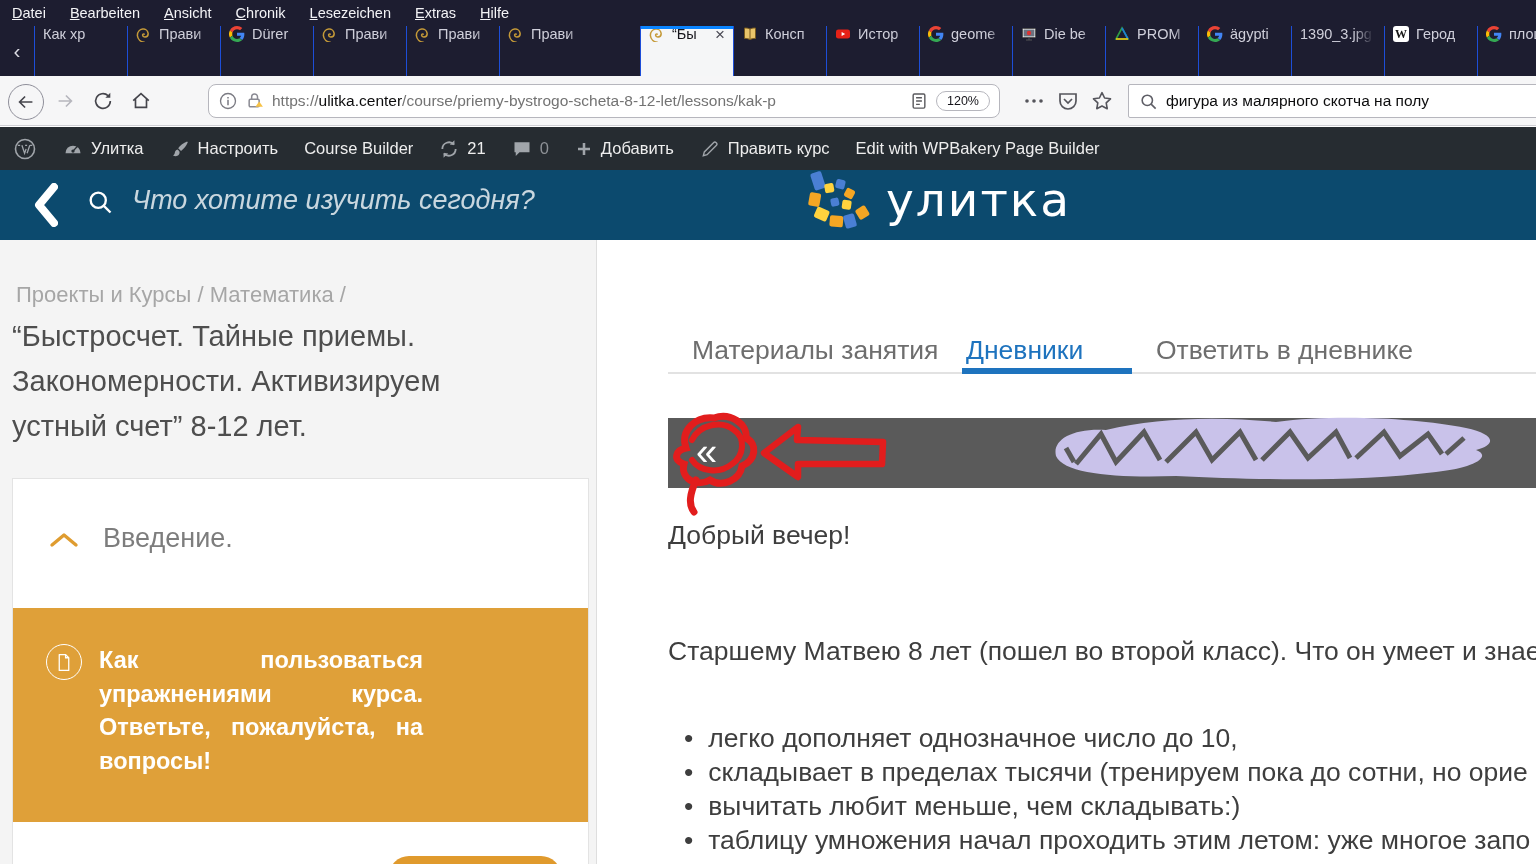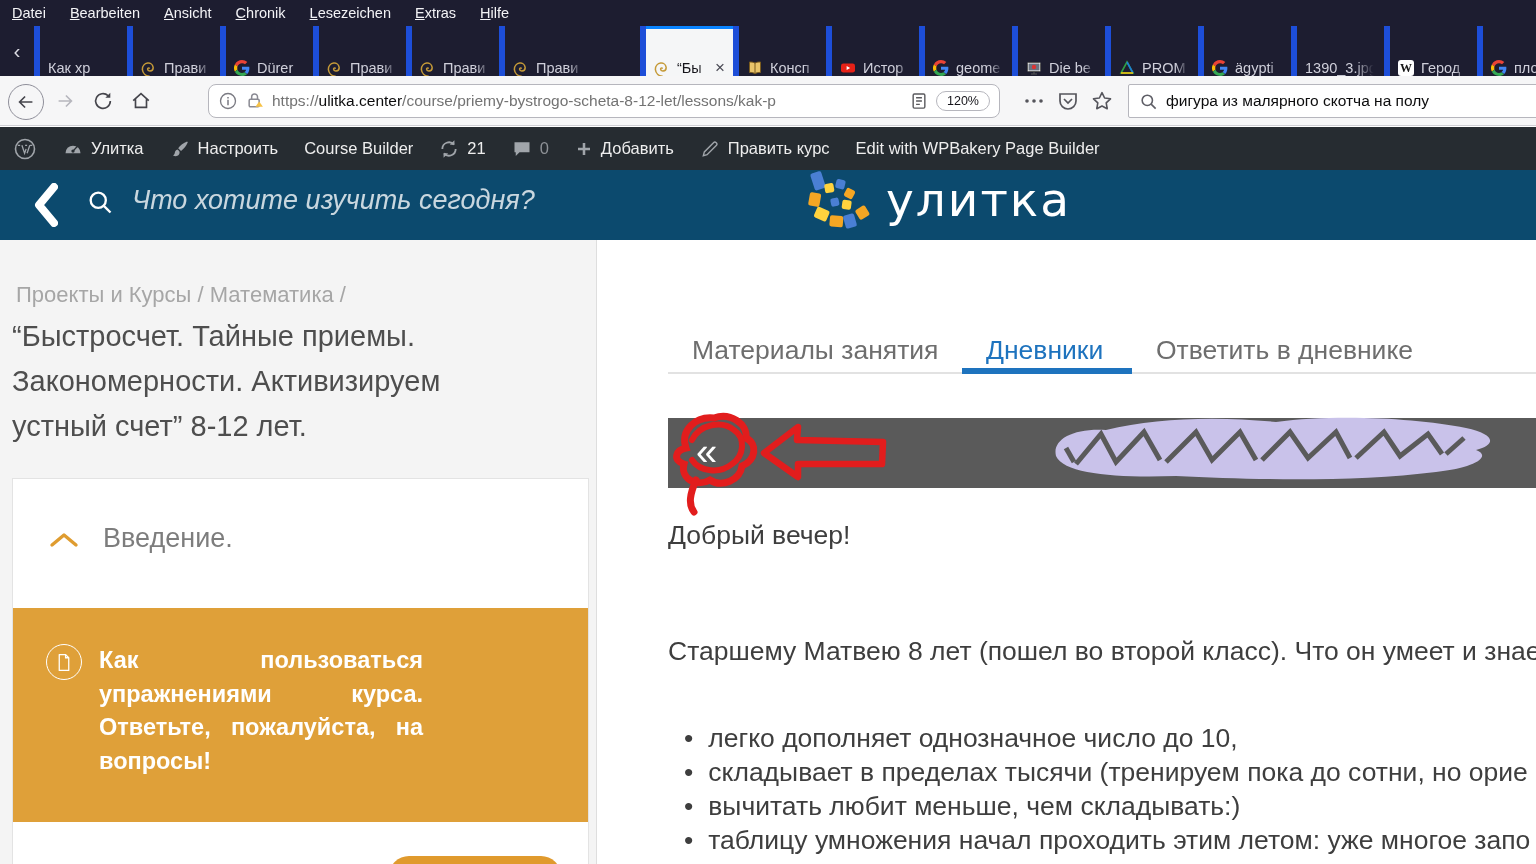--- a/index.html
+++ b/index.html
@@ -9,22 +9,22 @@
   
   .menubar{position:absolute;left:0;top:0;width:1536px;height:26px;background:#1d1d30;
            display:flex;align-items:center;}
   .menu-item{color:#f3f3f6;font-size:14.5px;padding:0 12px;display:inline-block;}
   .menu-item::first-letter{text-decoration:underline;}
   
   .tabstrip{position:absolute;left:0;top:26px;width:1536px;height:50px;background:#1d1d30;
             display:flex;align-items:stretch;overflow:hidden;}
   .tab-scroll{flex:0 0 34px;display:flex;align-items:center;justify-content:center;
               color:#dcdce4;font-size:21px;}
-  .tab{flex:0 0 93px;width:93px;box-sizing:border-box;display:flex;align-items:flex-end;gap:7px;
-       padding:0 8px;border-left:6px solid #1d4ed8;color:#cfcfda;font-size:14.5px;
+  .tab{flex:0 0 93px;width:93px;box-sizing:border-box;display:flex;align-items:flex-start;gap:7px;
+       padding:0 8px;border-left:1px solid #1d4ed8;color:#cfcfda;font-size:14.5px;
        position:relative;overflow:hidden;}
   .tab .t-label{white-space:nowrap;overflow:hidden;flex:1;
       -webkit-mask-image:linear-gradient(90deg,#000 70%,transparent 97%);
       mask-image:linear-gradient(90deg,#000 70%,transparent 97%);}
   .tab.active{background:#f5f6f7;color:#15141a;margin-left:48px;}
   .tab.active::before{content:"";position:absolute;left:0;top:0;right:0;height:3px;background:#0a84ff;}
   .t-close{font-size:17px;color:#4a4a55;line-height:1;}
   .fav{width:16px;height:16px;flex:0 0 16px;}
   .fav-wiki{background:#fff;border-radius:3px;color:#161616;display:flex;align-items:center;
             justify-content:center;font-family:"Liberation Serif",serif;font-weight:bold;font-size:12px;}
@@ -81,21 +81,21 @@
   .lesson-block{position:absolute;left:0;top:129px;width:575px;height:214px;background:#dfa039;}
   .lesson-icon{position:absolute;left:33px;top:36px;width:34px;height:34px;border:1.6px solid #fff;
                border-radius:50%;display:flex;align-items:center;justify-content:center;color:#fff;}
   .lesson-text{position:absolute;left:86px;top:36px;width:324px;font-size:23.5px;line-height:33.5px;
                color:#fff;text-align:justify;font-weight:bold;}
   .side-btn{position:absolute;left:376px;top:377px;width:172px;height:40px;border-radius:21px;
             background:#e09a2d;border:none;}
   
   .main{position:absolute;left:598px;top:240px;width:938px;height:624px;background:#fff;overflow:hidden;}
   .ctab{position:absolute;top:95px;font-size:26.5px;color:#6e6e6e;white-space:nowrap;}
-  .ctab.t0{left:94px;} .ctab.t1{left:388px;color:#1e73be;} .ctab.t2{left:558px;}
+  .ctab.t0{left:94px;} .ctab.t1{left:368px;color:#1e73be;} .ctab.t2{left:558px;}
   .tabs-line{position:absolute;left:70px;width:868px;top:132px;height:2px;background:#e2e2e2;}
   .ctab-underline{position:absolute;left:364px;top:128px;width:170px;height:6px;background:#1e73be;}
   .annot-bar{position:absolute;left:70px;top:178px;width:868px;height:70px;background:#5a5a5a;}
   .collapse{position:absolute;left:28px;top:8px;font-size:38px;color:#fff;line-height:52px;}
   .annot-svg{position:absolute;left:-12px;top:-14px;width:900px;height:120px;pointer-events:none;}
   .para{position:absolute;left:70px;font-size:26.5px;color:#3e3e3e;white-space:nowrap;}
   .bullet{position:absolute;left:86px;font-size:26.5px;color:#3e3e3e;white-space:nowrap;}
   .bullet::before{content:"•";margin-right:15px;}
 </style>
 </head>

